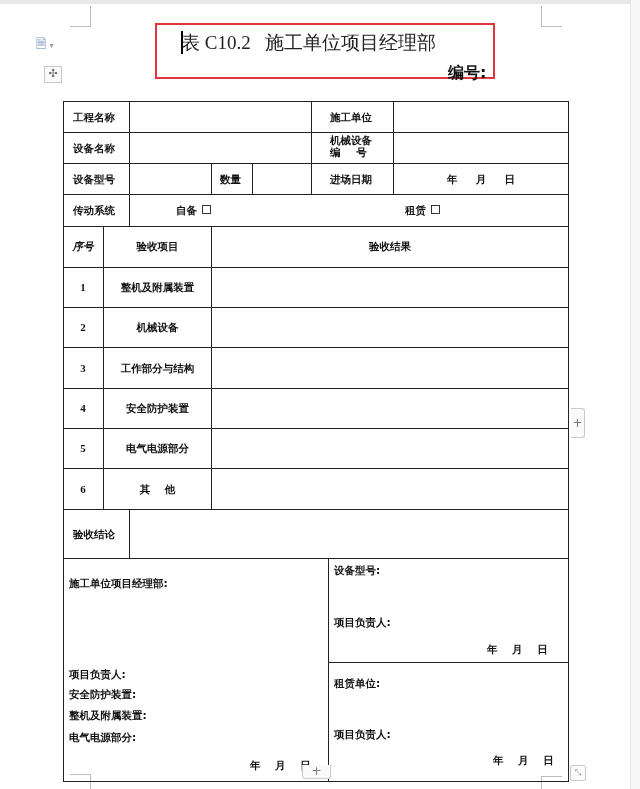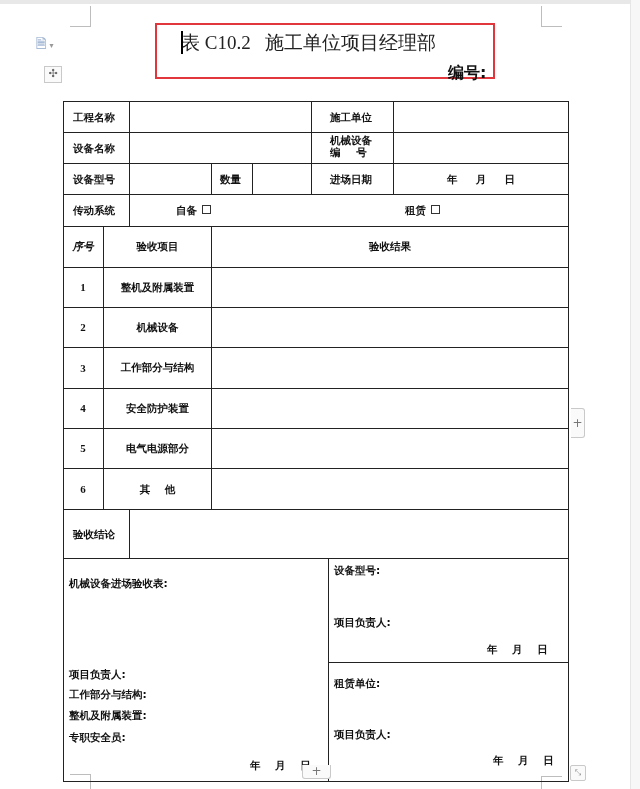--- a/index.html
+++ b/index.html
@@ -97,35 +97,35 @@
 
   <div class="t tc" style="left:0;width:40px;top:139px;font-style:italic;">序号</div>
   <div class="t tc" style="left:41px;width:107px;top:139px;">验收项目</div>
   <div class="t tc" style="left:149px;width:356px;top:139px;">验收结果</div>
 
   <div class="t tc num" style="left:0;width:40px;top:180px;">1</div>
   <div class="t tc" style="left:41px;width:107px;top:180px;">整机及附属装置</div>
   <div class="t tc num" style="left:0;width:40px;top:220px;">2</div>
   <div class="t tc" style="left:41px;width:107px;top:220px;">机械设备</div>
   <div class="t tc num" style="left:0;width:40px;top:261px;">3</div>
-  <div class="t tc" style="left:41px;width:107px;top:261px;font-family:Liberation Mono, monospace;">工作部分与结构</div>
+  <div class="t tc" style="left:41px;width:107px;top:261px;">工作部分与结构</div>
   <div class="t tc num" style="left:0;width:40px;top:301px;">4</div>
   <div class="t tc" style="left:41px;width:107px;top:301px;">安全防护装置</div>
   <div class="t tc num" style="left:0;width:40px;top:341px;">5</div>
   <div class="t tc" style="left:41px;width:107px;top:341px;text-align:center;">电气电源部分</div>
   <div class="t tc num" style="left:0;width:40px;top:382px;">6</div>
   <div class="t tc" style="left:41px;width:107px;top:382px;white-space:pre;">其    他</div>
 
   <div class="t" style="left:10px;top:427px;">验收结论</div>
 
-  <div class="t" style="left:6px;top:476px;">机械设备进场验收表:</div>
+  <div class="t" style="left:6px;top:476px;">施工单位项目经理部:</div>
   <div class="t" style="left:6px;top:567px;">项目负责人:</div>
-  <div class="t" style="left:6px;top:587px;">工作部分与结构:</div>
+  <div class="t" style="left:6px;top:587px;">安全防护装置:</div>
   <div class="t" style="left:6px;top:608px;">整机及附属装置:</div>
-  <div class="t" style="left:6px;top:630px;">专职安全员:</div>
+  <div class="t" style="left:6px;top:630px;">电气电源部分:</div>
   <div class="t" style="left:187px;top:658px;white-space:pre;">年    月    日</div>
 
   <div class="t" style="left:271px;top:463px;">设备型号:</div>
   <div class="t" style="left:271px;top:515px;">项目负责人:</div>
   <div class="t" style="left:424px;top:542px;white-space:pre;">年    月    日</div>
 
   <div class="t" style="left:271px;top:576px;">租赁单位:</div>
   <div class="t" style="left:271px;top:627px;">项目负责人:</div>
   <div class="t" style="left:430px;top:653px;white-space:pre;">年    月    日</div>
 </div>

